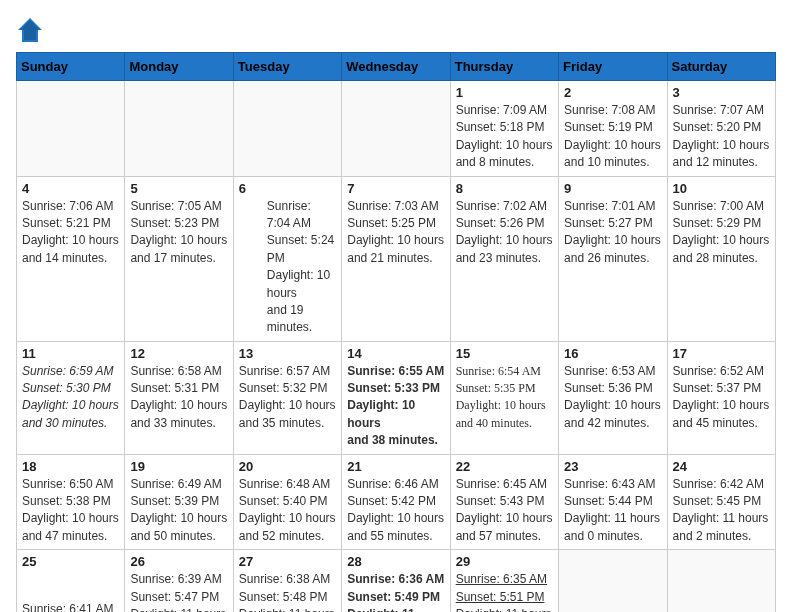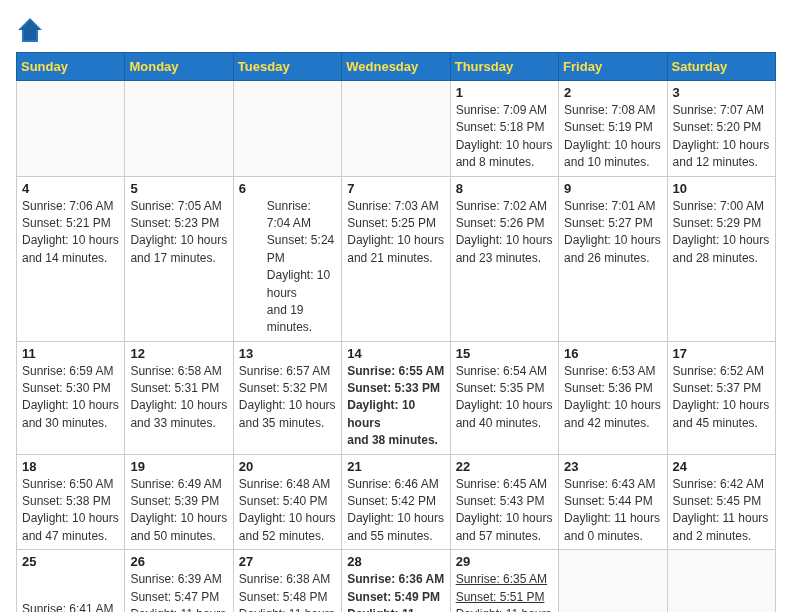--- a/index.html
+++ b/index.html
@@ -46,21 +46,21 @@
       color: #333;
       margin-top: 2px;
     }
     .calendar {
       width: 100%;
       border-collapse: collapse;
       border: 1px solid #ccc;
     }
     .calendar th {
       background: #2176c7;
-      color: #fde047;
+      color: #000000;
       font-size: 13px;
       font-weight: bold;
       padding: 6px 4px;
       text-align: left;
       border: 1px solid #1a5fa0;
     }
     .calendar td {
       border: 1px solid #ccc;
       vertical-align: top;
       padding: 4px 5px;
@@ -194,21 +194,21 @@
           <span class="day-number">10</span>
           <div class="day-info" style="white-space: pre-line;">Sunrise: 7:00 AM
 Sunset: 5:29 PM
 Daylight: 10 hours
 and 28 minutes.</div>
         </td>
       </tr>
       <tr>
         <td>
           <span class="day-number">11</span>
-          <div class="day-info" style="white-space: pre-line;">Sunrise: 6:59 AM
+          <div class="day-info" style="white-space: pre-line; font-style: italic;">Sunrise: 6:59 AM
 Sunset: 5:30 PM
 Daylight: 10 hours
 and 30 minutes.</div>
         </td>
         <td>
           <span class="day-number">12</span>
           <div class="day-info" style="white-space: pre-line;">Sunrise: 6:58 AM
 Sunset: 5:31 PM
 Daylight: 10 hours
 and 33 minutes.</div>
@@ -222,21 +222,21 @@
         </td>
         <td>
           <span class="day-number">14</span>
           <div class="day-info" style="white-space: pre-line; font-weight: bold;">Sunrise: 6:55 AM
 Sunset: 5:33 PM
 Daylight: 10 hours
 and 38 minutes.</div>
         </td>
         <td>
           <span class="day-number">15</span>
-          <div class="day-info" style="white-space: pre-line;">Sunrise: 6:54 AM
+          <div class="day-info" style="white-space: pre-line; font-family: Liberation Serif, serif;">Sunrise: 6:54 AM
 Sunset: 5:35 PM
 Daylight: 10 hours
 and 40 minutes.</div>
         </td>
         <td>
           <span class="day-number">16</span>
           <div class="day-info" style="white-space: pre-line;">Sunrise: 6:53 AM
 Sunset: 5:36 PM
 Daylight: 10 hours
 and 42 minutes.</div>

